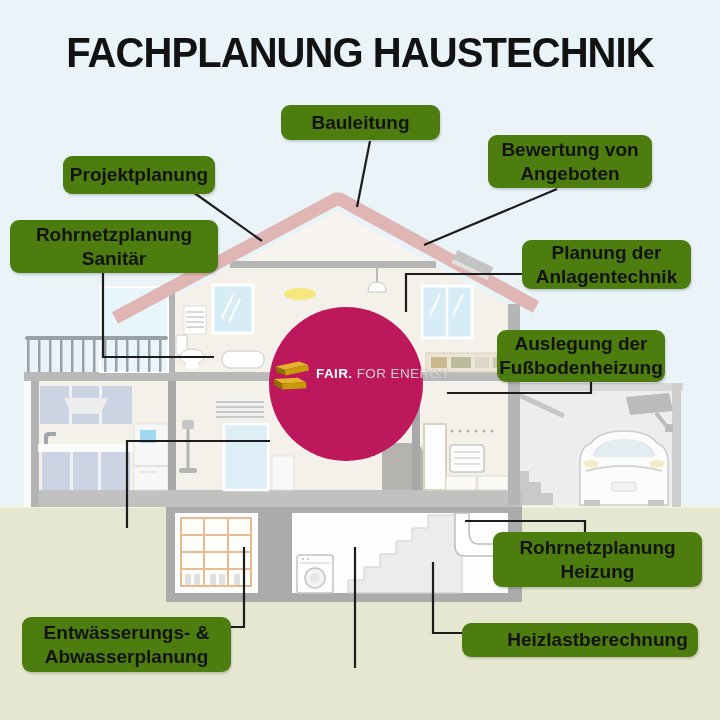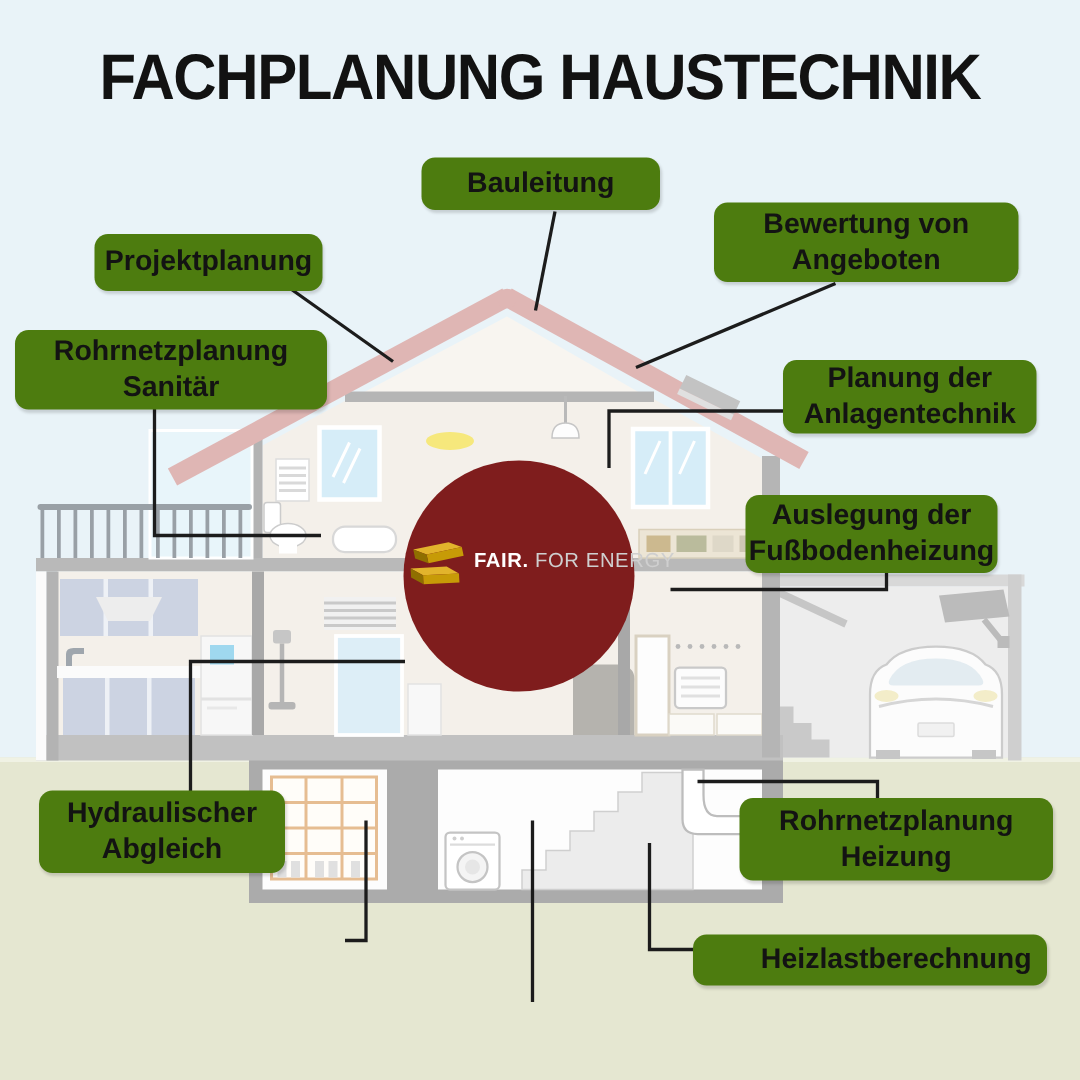--- a/index.html
+++ b/index.html
@@ -19,21 +19,21 @@
   svg.house{position:absolute;left:0;top:0;}
   .label{
     position:absolute;background:#4d7c0f;border-radius:9px;
     display:flex;align-items:center;justify-content:center;text-align:center;
     color:#131313;font-weight:bold;font-size:19px;line-height:24px;
     white-space:pre-line;box-shadow:1px 2px 2px rgba(0,0,0,0.15);
     box-sizing:border-box;padding:2px 8px;
   }
   .logo-circle{
     position:absolute;left:269px;top:307px;width:154px;height:154px;
-    background:#7f1d1d;border-radius:50%;
+    background:#be185d;border-radius:50%;
   }
   .logo-row{
     position:absolute;left:3px;top:44px;display:flex;align-items:center;
   }
   .logo-text{margin-left:2px;font-size:13.5px;letter-spacing:0.4px;white-space:nowrap;}
   .logo-text .b{color:#ffffff;font-weight:bold;}
   .logo-text .r{color:#cfcfcf;font-weight:normal;}
 </style>
 </head>
 <body>
@@ -259,30 +259,30 @@
       <polyline points="355,668 355,547"></polyline>
       <polyline points="585,533 585,521 465,521"></polyline>
       <polyline points="462,633 433,633 433,562"></polyline>
     </g>
   </svg>
 
   <div class="title">FACHPLANUNG HAUSTECHNIK</div>
 
   <div class="label" style="left:281px;top:105px;width:159px;height:35px;">Bauleitung</div>
   <div class="label" style="left:63px;top:156px;width:152px;height:38px;">Projektplanung</div>
-  <div class="label" style="left:476px;top:135px;width:203px;height:53px;">Bewertung von
+  <div class="label" style="left:488px;top:135px;width:164px;height:53px;">Bewertung von
 Angeboten</div>
   <div class="label" style="left:10px;top:220px;width:208px;height:53px;">Rohrnetzplanung
 Sanitär</div>
   <div class="label" style="left:522px;top:240px;width:169px;height:49px;">Planung der
 Anlagentechnik</div>
   <div class="label" style="left:497px;top:330px;width:168px;height:52px;">Auslegung der
 Fußbodenheizung</div>
-  <div class="label" style="left:26px;top:527px;width:164px;height:55px;">Hydraulischer
-Abgleich</div>
+  <div class="label" style="left:22px;top:617px;width:209px;height:55px;">Entwässerungs- &amp;
+Abwasserplanung</div>
   <div class="label" style="left:493px;top:532px;width:209px;height:55px;">Rohrnetzplanung
 Heizung</div>
   <div class="label" style="left:462px;top:623px;width:236px;height:34px;padding-left:43px;">Heizlastberechnung</div>
 
   <div class="logo-circle">
     <div class="logo-row">
       <svg width="42" height="44" viewBox="0 0 42 44">
         <g transform="rotate(-12 20 16)">
           <polygon points="4,12 28,12 36,17 12,17" fill="#e2b42c"></polygon>
           <polygon points="12,17 36,17 36,23 12,23" fill="#c79b07"></polygon>

